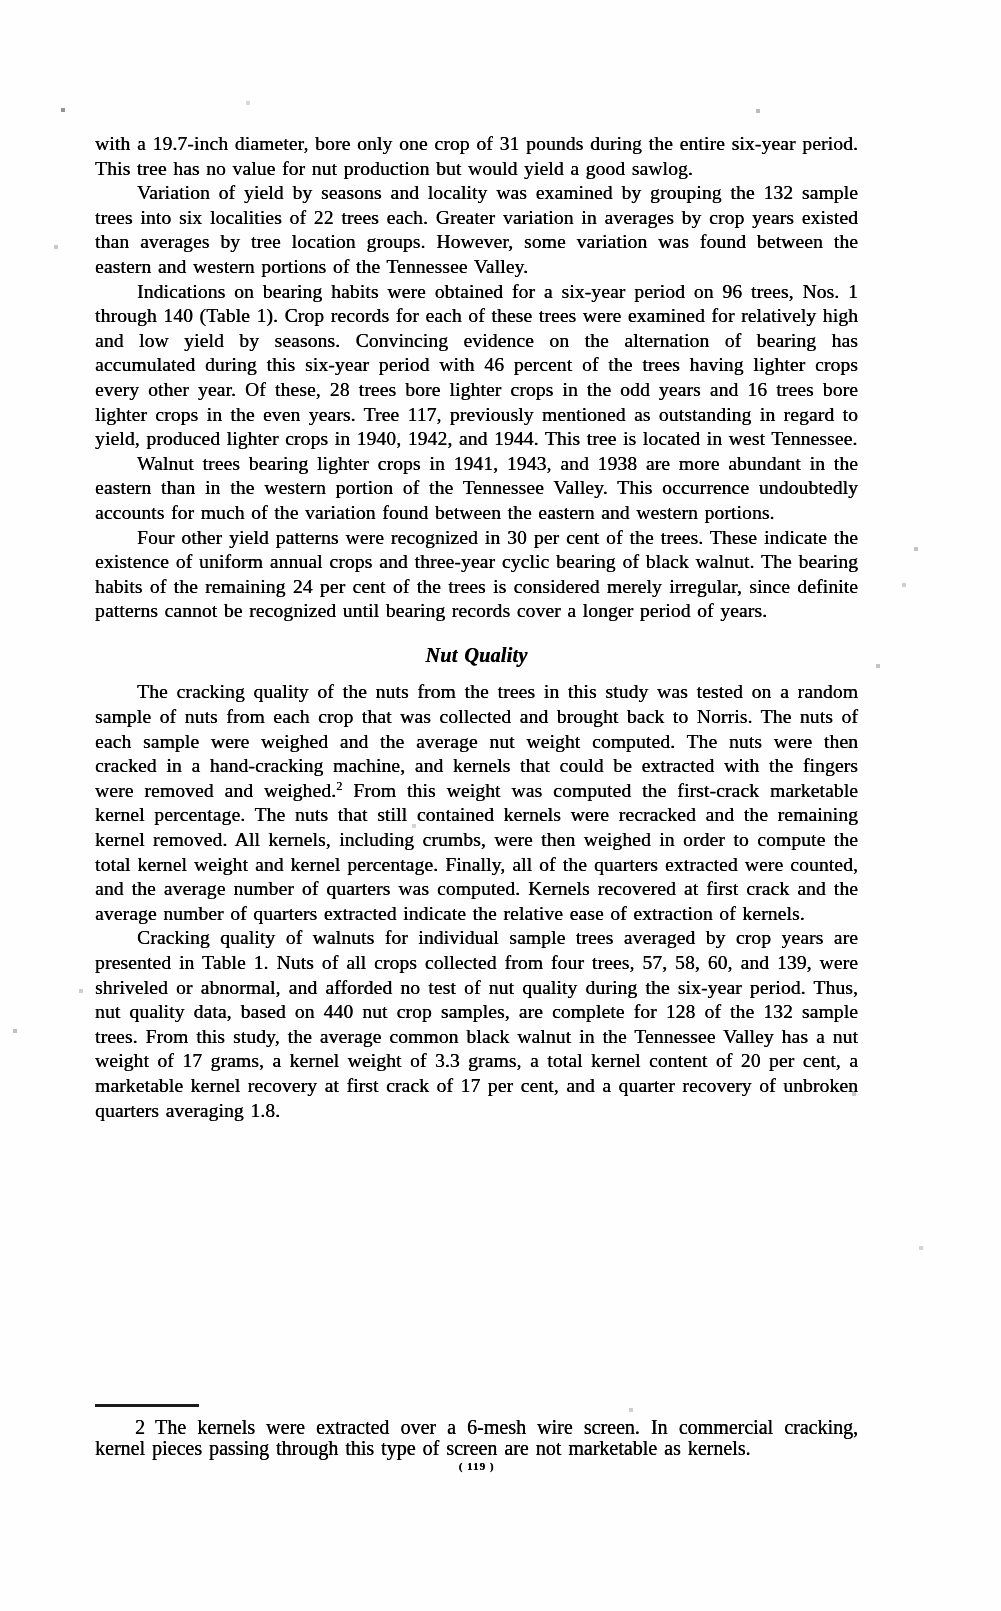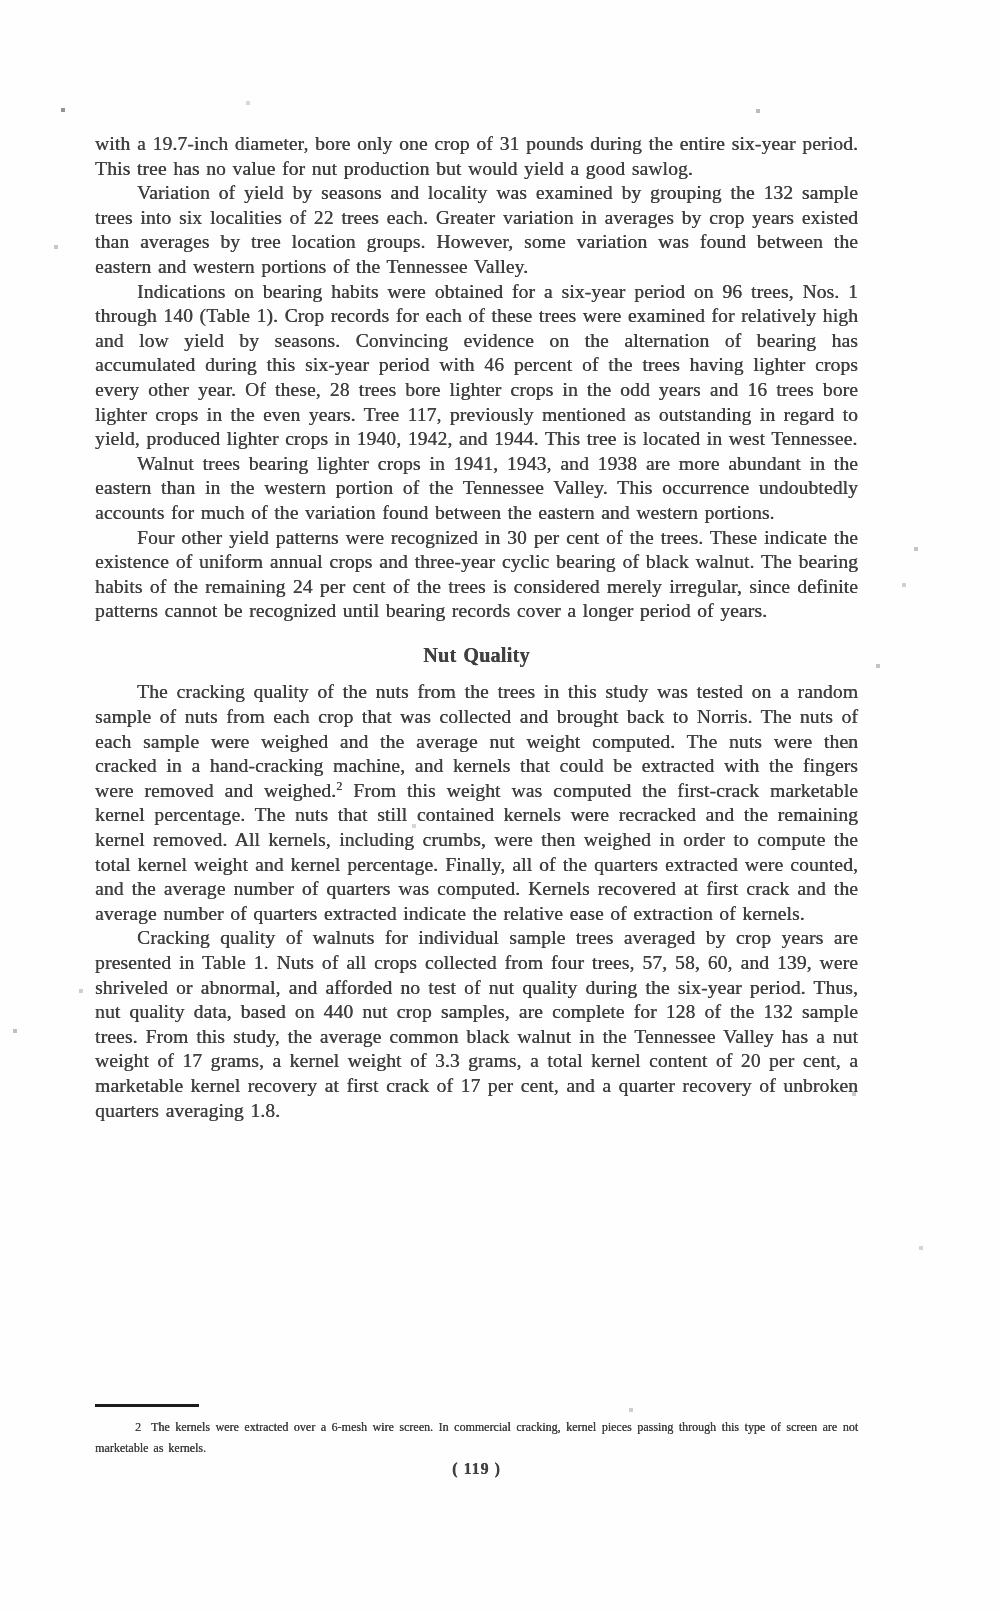--- a/index.html
+++ b/index.html
@@ -7,21 +7,21 @@
     padding: 0;
     background: #ffffff;
   }
   .page {
     position: relative;
     width: 1001px;
     height: 1611px;
     background: #fefefe;
     overflow: hidden;
     font-family: "Liberation Serif", serif;
-    color: #404040;
+    color: #000000;
   }
   
   .noise {
     position: absolute;
     top: 0; left: 0;
     width: 2px; height: 2px;
     background: transparent;
     box-shadow:
       62px 109px 0 1px rgba(60,60,60,.55),
       757px 110px 0 1px rgba(90,90,90,.4),
@@ -58,56 +58,57 @@
   .para.no-indent {
     text-indent: 0;
   }
   .heading {
     margin: 19px 0 13px 0;
     text-align: center;
     font-size: 20px;
     font-weight: bold;
     text-indent: 0;
     letter-spacing: 0.3px;
+    font-style: italic;
   }
   sup.fn-ref {
     font-size: 12px;
     line-height: 0;
     vertical-align: super;
   }
   .footnote-block {
     position: absolute;
     left: 95px;
     top: 1404px;
     width: 763px;
     text-shadow: 0.3px 0 0 currentColor;
   }
   .footnote-rule {
     width: 104px;
     border-top: 3px solid #1b1b1b;
     margin-bottom: 10px;
   }
   .footnote-text {
     margin: 0;
-    font-size: 12px;
+    font-size: 20px;
     line-height: 20.5px;
     text-align: justify;
     text-indent: 40px;
     word-spacing: 2px;
   }
   .fn-marker {
     margin-right: 10px;
   }
   .page-number {
     position: absolute;
     left: 95px;
     top: 1460px;
     width: 763px;
     text-align: center;
-    font-size: 16px;
+    font-size: 11px;
     font-weight: bold;
     letter-spacing: 1px;
     text-shadow: 0.3px 0 0 currentColor;
   }
 </style>
 </head>
 <body>
 
 <div class="page">
   <div class="noise"></div>

